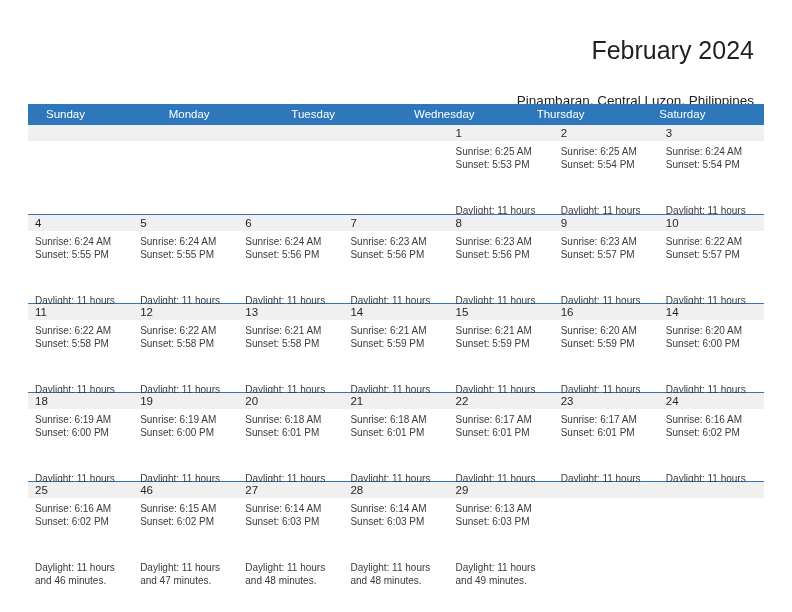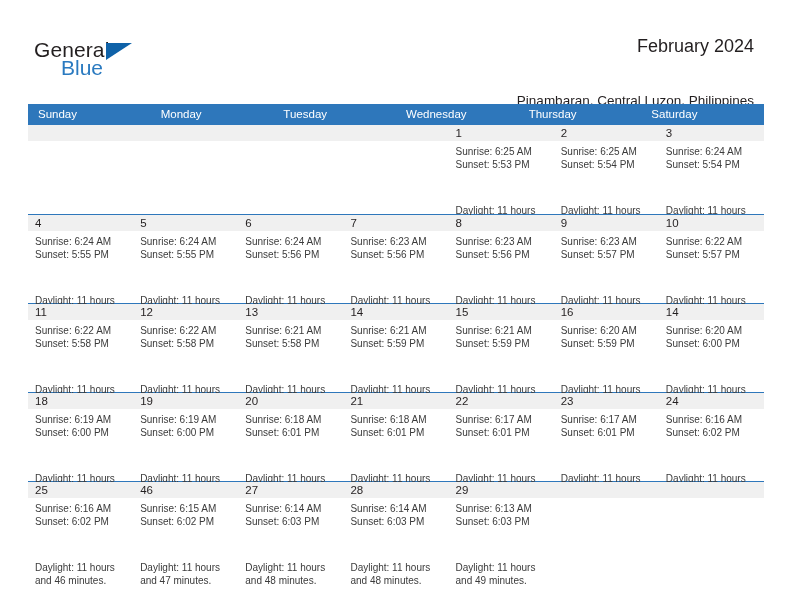--- a/index.html
+++ b/index.html
@@ -62,21 +62,21 @@
     width: 0;
     height: 0;
     border-left: 26px solid #0f62a8;
     border-bottom: 17px solid transparent;
   }
 
   .title {
     position: absolute;
     right: 38px;
     top: 36px;
-    font-size: 18px;
+    font-size: 25px;
     color: #231f20;
     text-align: left;
     white-space: nowrap;
   }
   .subtitle {
     position: absolute;
     right: 38px;
     top: 78px;
     font-size: 13.5px;
     color: #231f20;
@@ -96,21 +96,21 @@
   .cal-head {
     display: flex;
     background: #2e77bb;
     height: 21px;
   }
   .cal-head .hcell {
     flex: 1 1 0;
     color: #ffffff;
     font-size: 11.5px;
     line-height: 21px;
-    padding-left: 10px;
+    padding-left: 18px;
     box-sizing: border-box;
     white-space: nowrap;
     overflow: hidden;
   }
 
   .week {
     display: flex;
     border-top: 1.3px solid #2e77bb;
     height: 89px;
     box-sizing: border-box;
@@ -156,25 +156,20 @@
     margin-top: 32px;
   }
 </style>
 </head>
 <body>
 
 <div class="page">
 
   <div class="header">
 
-    <div class="logo">
-      <span class="logo-general">General</span>
-      <span class="logo-tri"></span>
-      <span class="logo-blue">Blue</span>
-    </div>
 
     <div class="title">February 2024</div>
     <div class="subtitle">Pinambaran, Central Luzon, Philippines</div>
   </div>
 
   <div class="calendar">
     <div class="cal-head">
       <div class="hcell">Sunday</div>
       <div class="hcell">Monday</div>
       <div class="hcell">Tuesday</div>

